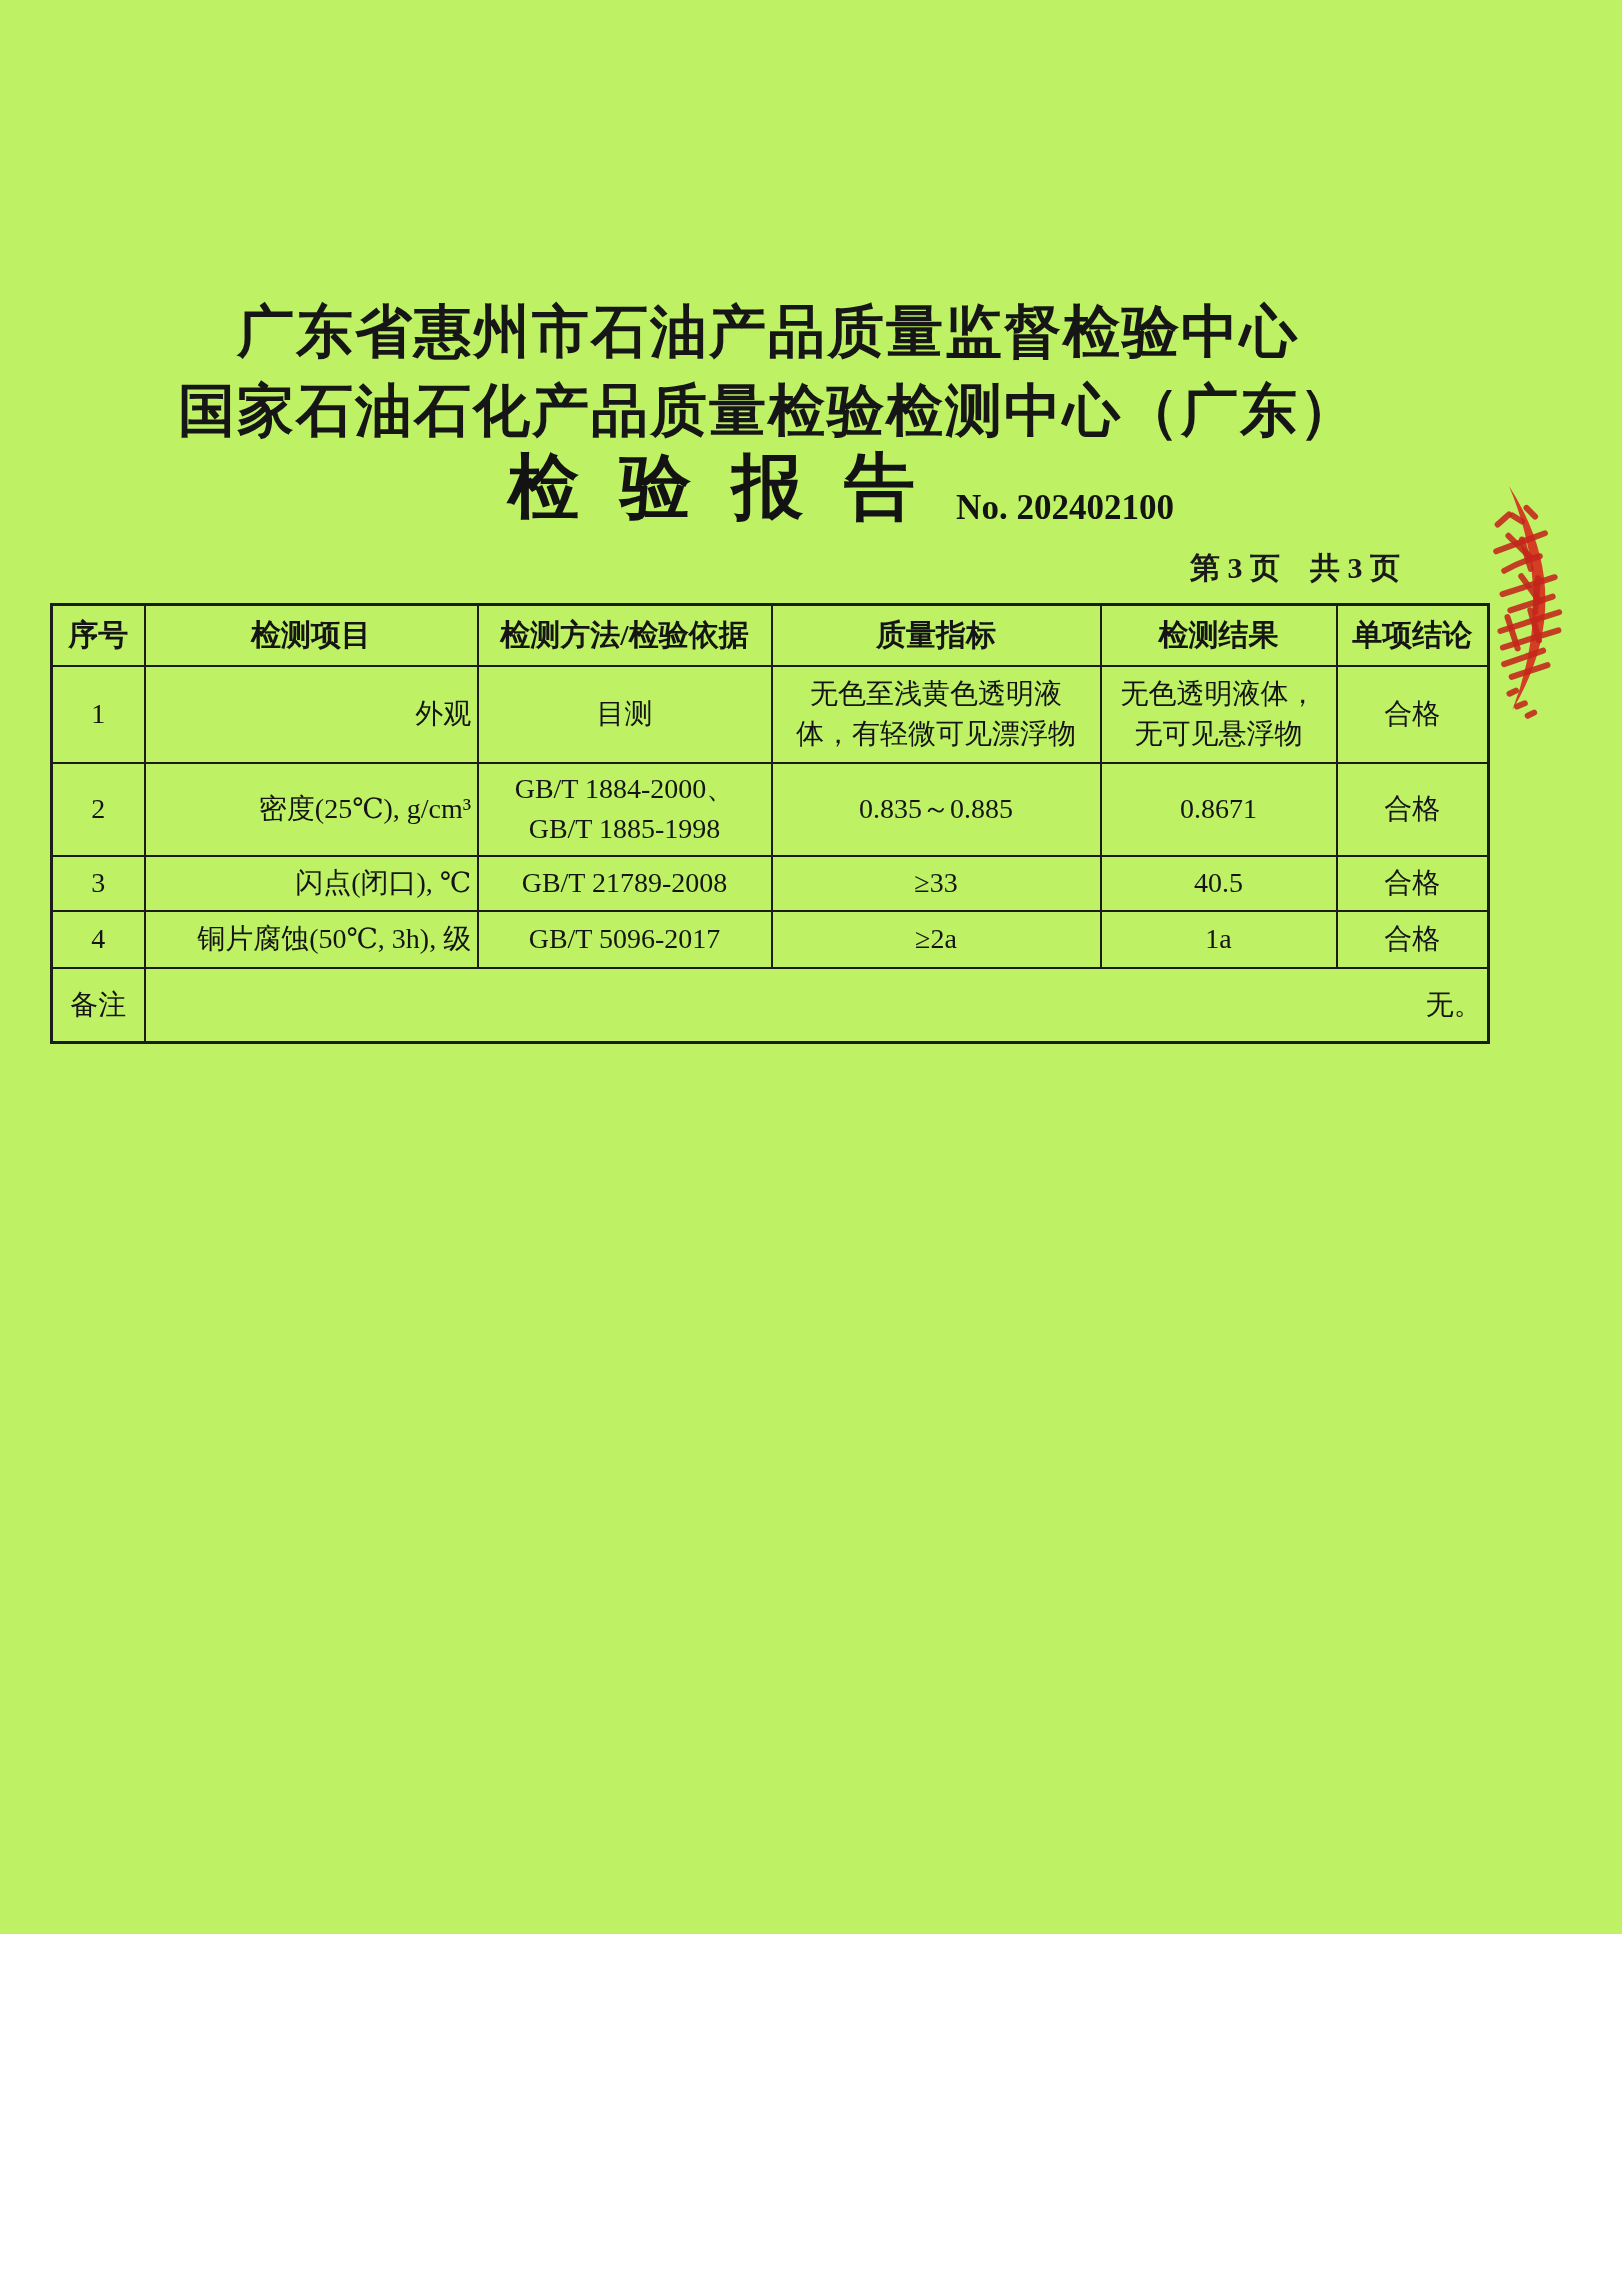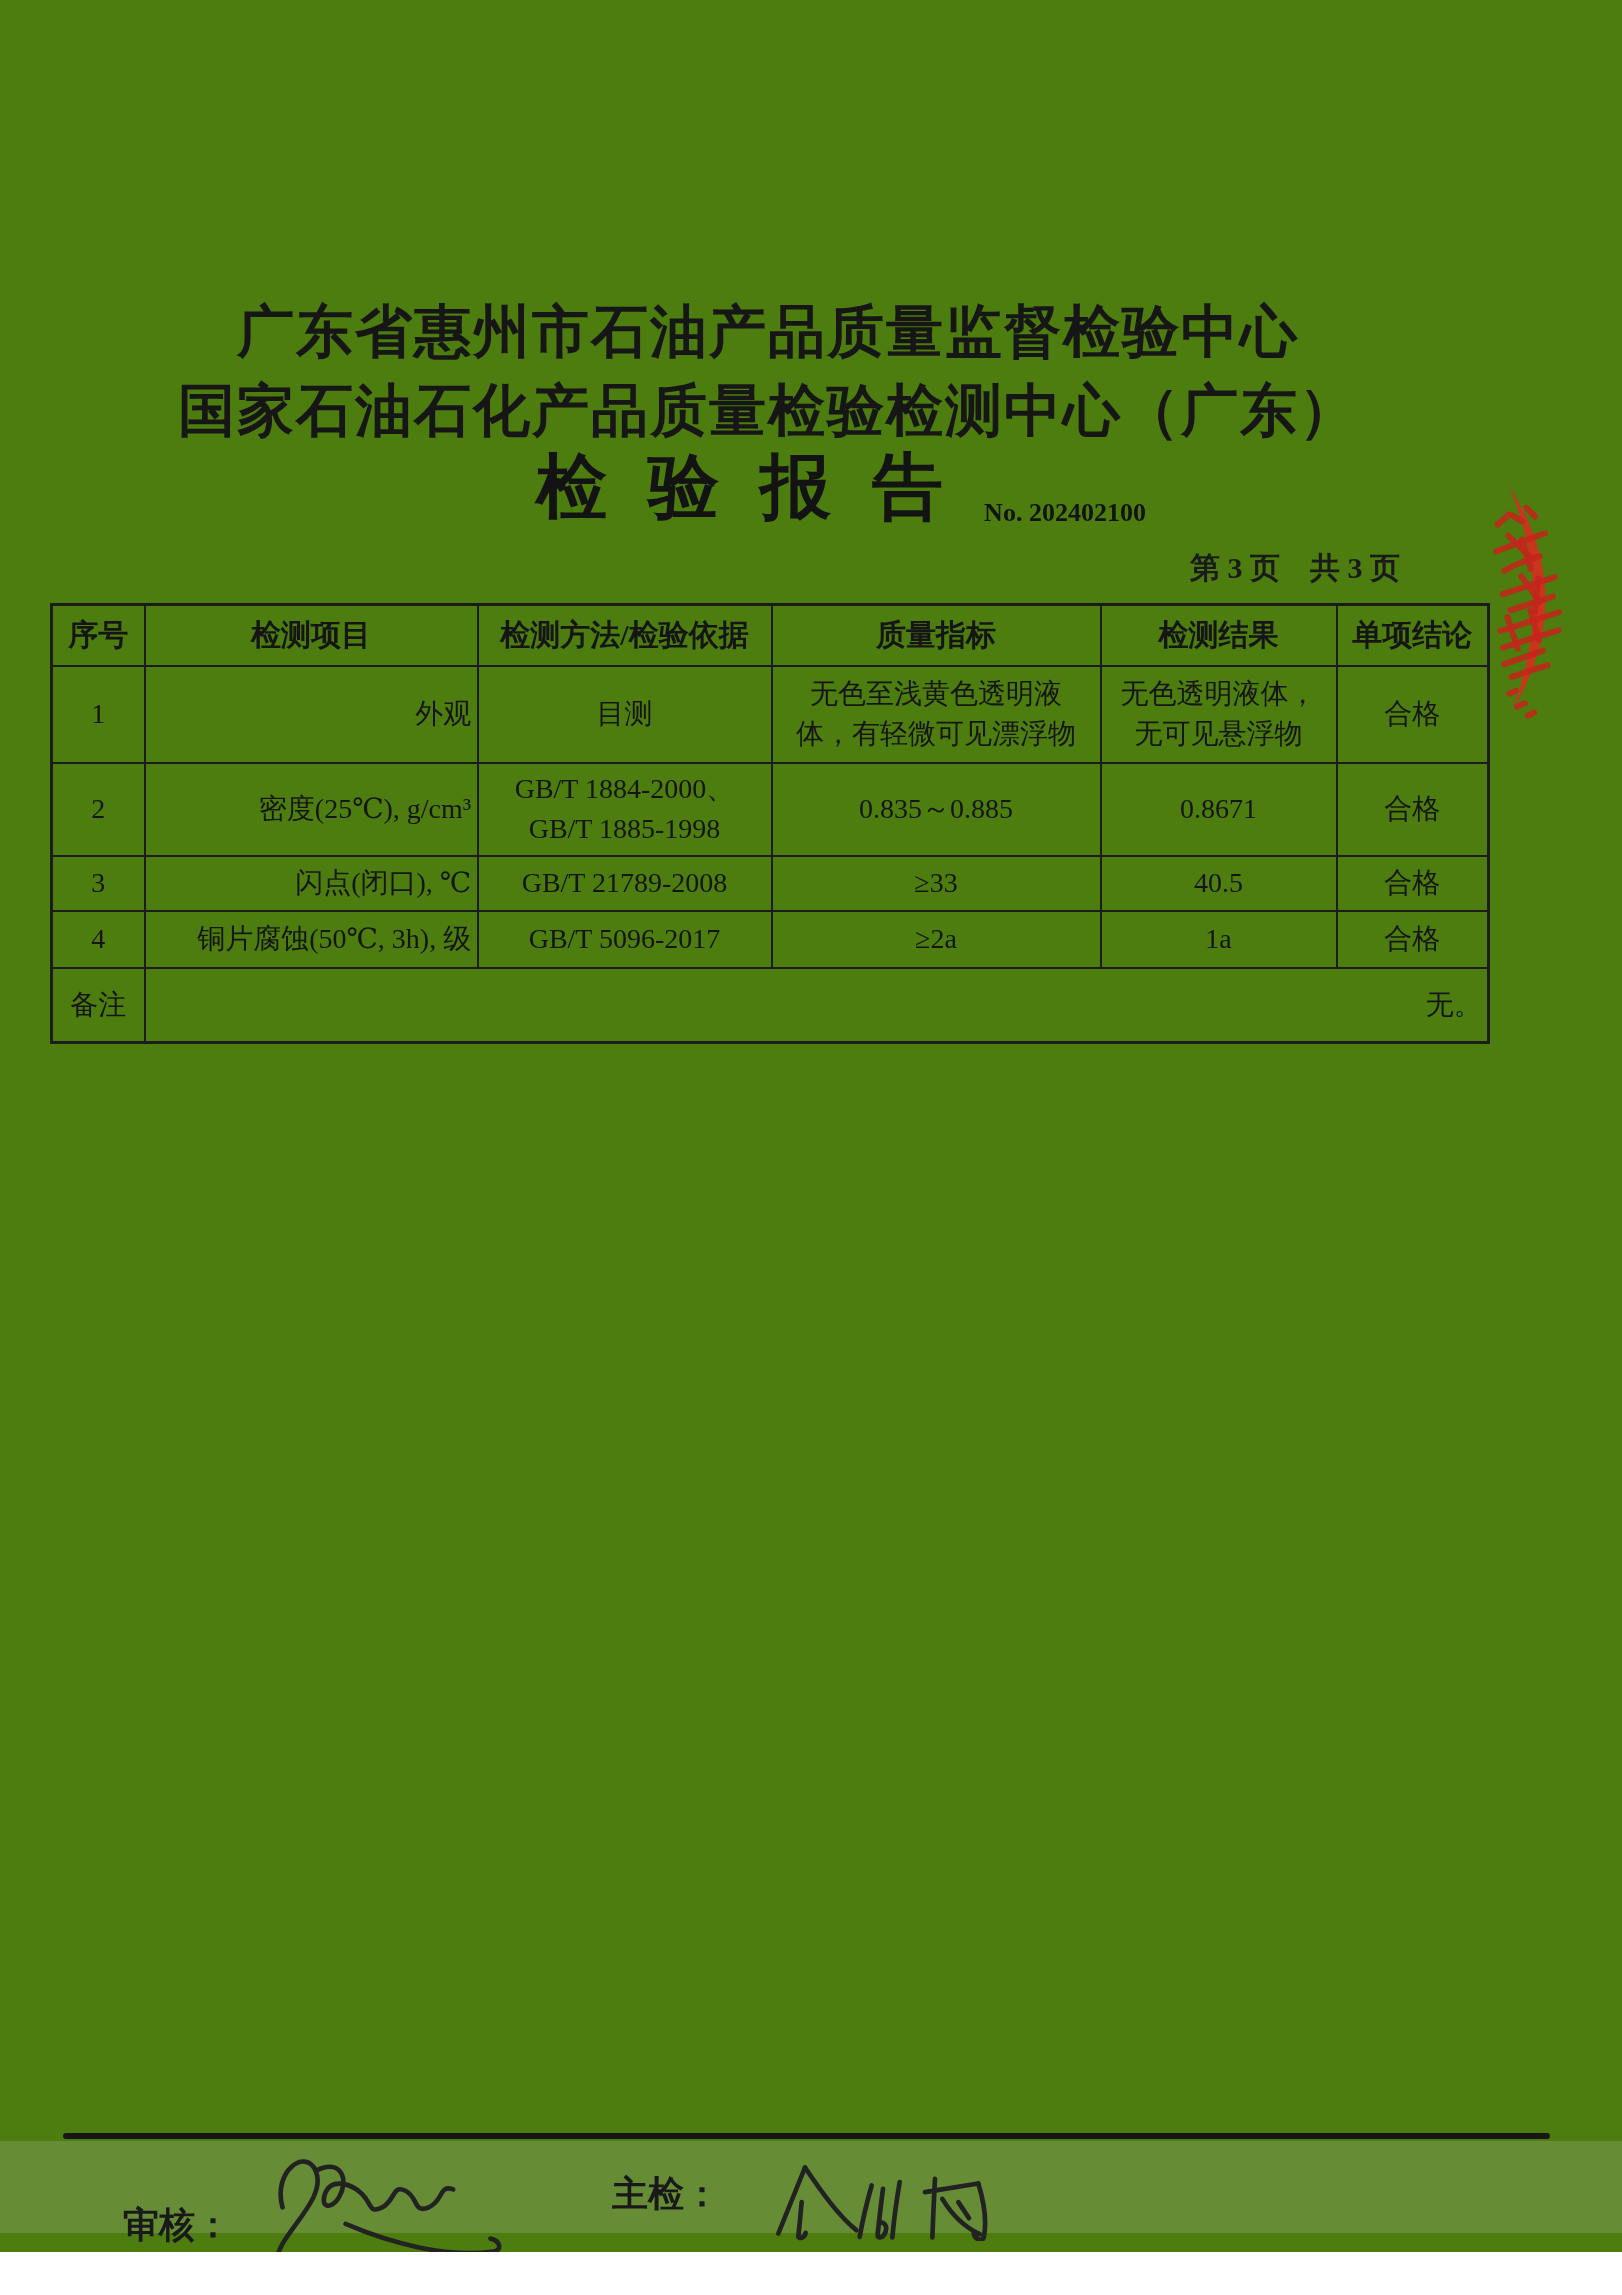--- a/index.html
+++ b/index.html
@@ -4,22 +4,22 @@
 <style>
   * { margin: 0; padding: 0; box-sizing: border-box; }
   html, body { background: #ffffff; }
   body {
     font-family: "Liberation Serif", "DejaVu Serif", serif;
     color: #1b1b1b;
   }
   .page {
     position: relative;
     width: 1622px;
-    height: 2252px;
-    background: #4d7c0f;
+    height: 1934px;
+    background: #bef264;
     overflow: hidden;
   }
   
   .org-line {
     position: absolute;
     left: 0; right: 86px;
     text-align: center;
     font-size: 57px;
     font-weight: 700;
     letter-spacing: 2px;
@@ -38,21 +38,21 @@
     white-space: nowrap;
   }
   .report-title {
     font-size: 71px;
     font-weight: 700;
     letter-spacing: 41px;
     color: #131313;
     text-align: center;
   }
   .report-no {
-    font-size: 26px;
+    font-size: 35px;
     font-weight: 700;
     padding-bottom: 6.7px;
     color: #131313;
   }
   .page-indicator {
     position: absolute;
     top: 548px;
     right: 222px;
     font-size: 30px;
     font-weight: 600;

